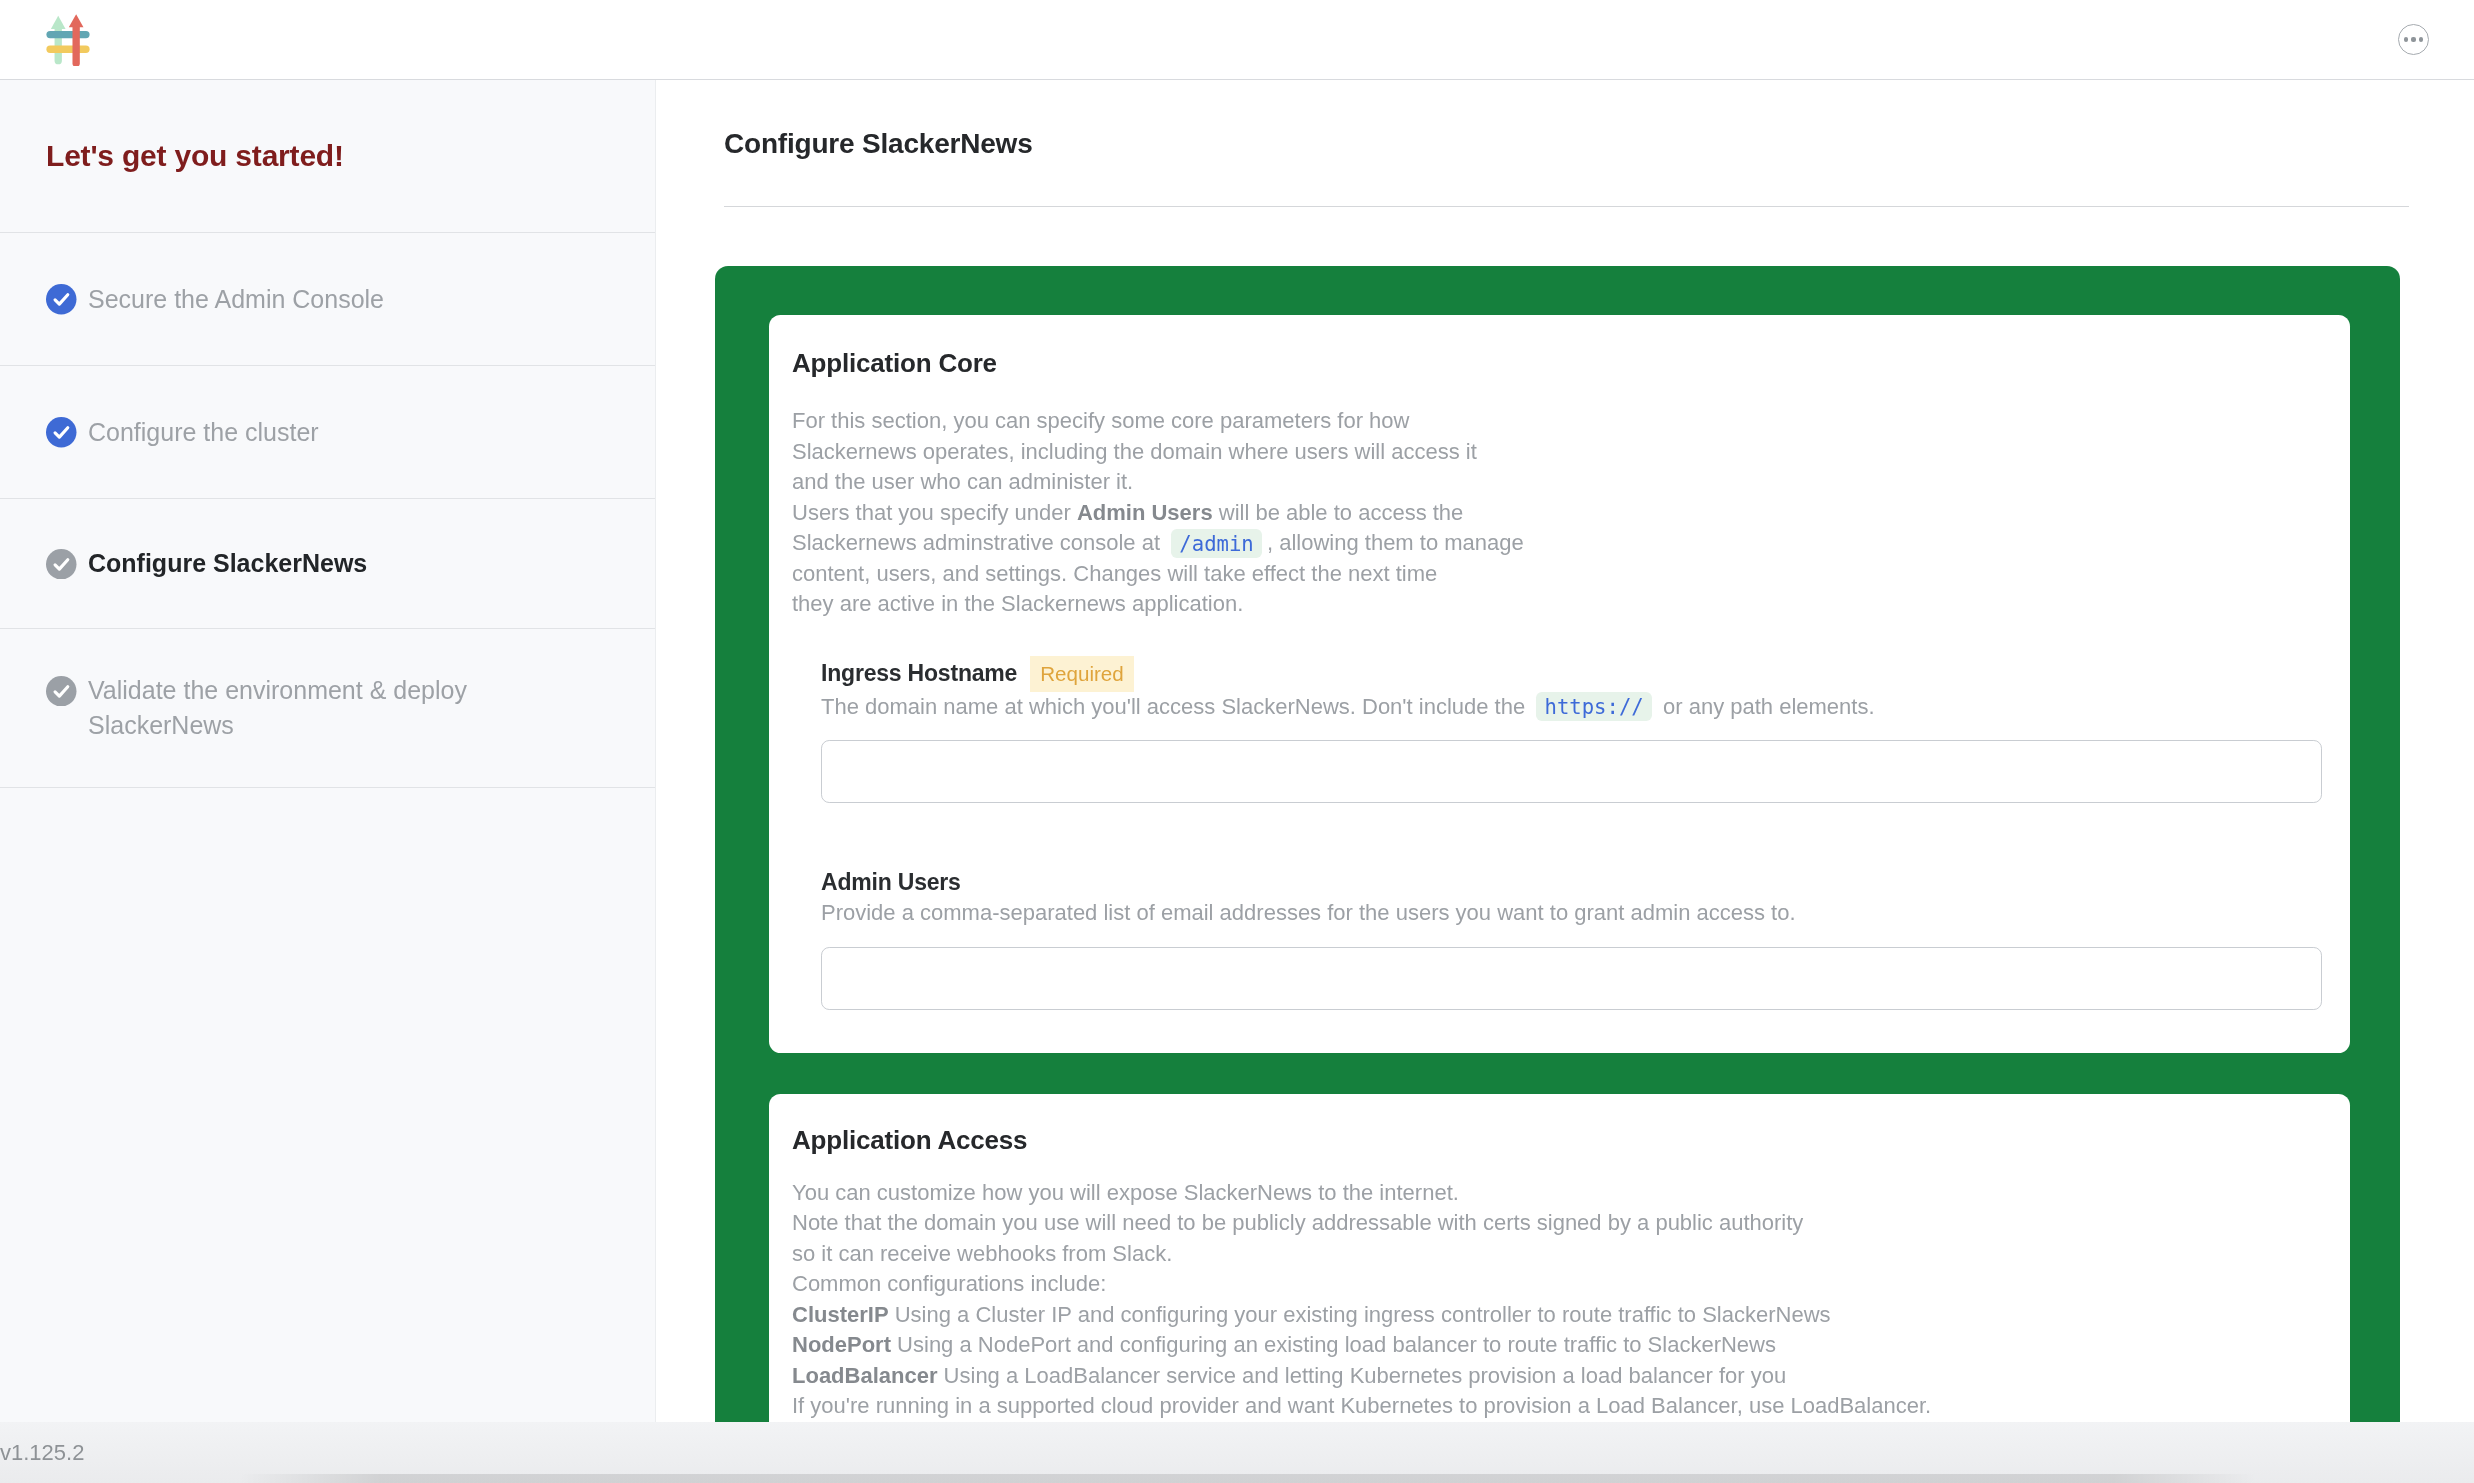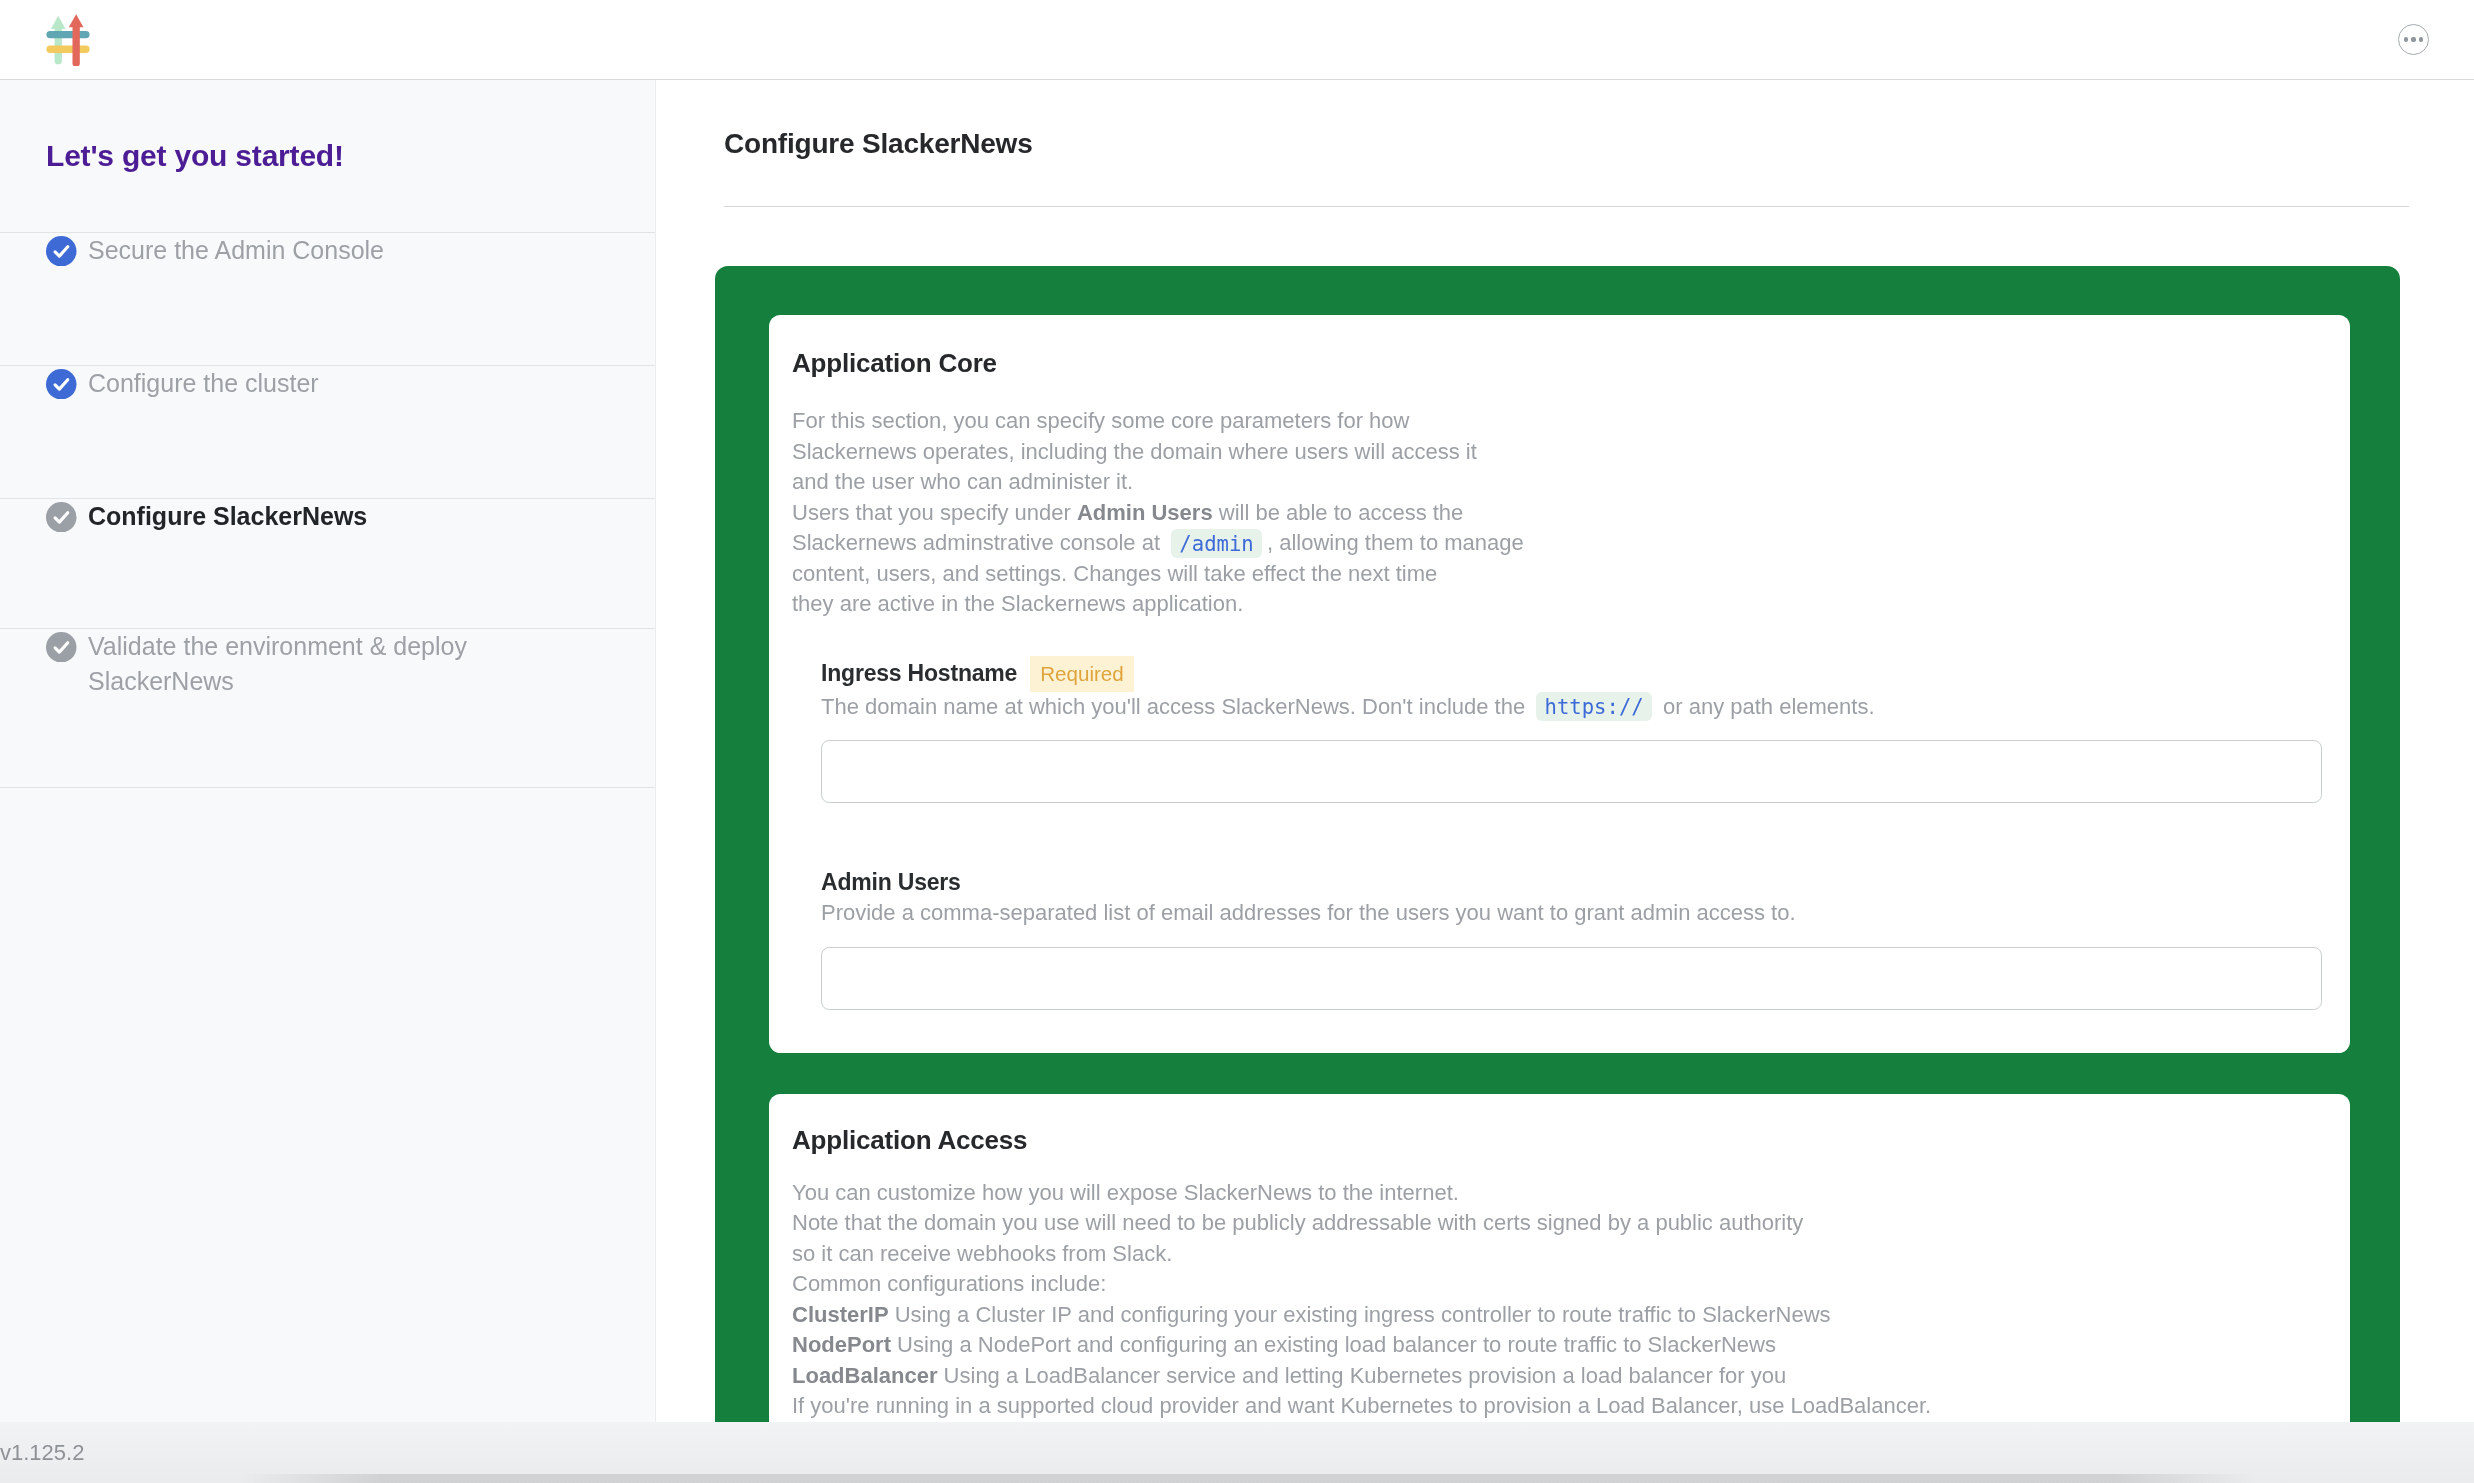--- a/index.html
+++ b/index.html
@@ -14,22 +14,22 @@
   .logo { position:absolute; left:46px; top:13px; width:44px; height:53px; }
   .menu-btn { position:absolute; left:2398px; top:24px; width:31px; height:31px;
     border-radius:50%; border:1.6px solid #a6abb0; background:#fff;
     display:flex; align-items:center; justify-content:center; gap:3.3px; cursor:pointer; }
   .menu-btn .dot { width:4.1px; height:4.1px; border-radius:50%; background:#8f959a; }
 
   
   .sidebar { position:absolute; top:80px; left:0; width:656px; height:1342px;
     background:#f8f9fb; border-right:1.6px solid #ebedef; z-index:10; }
   .sb-heading { height:152px; display:flex; align-items:center; padding-left:46px;
-    font-size:30px; font-weight:700; color:#4c1d95; letter-spacing:-0.2px; }
-  .step { display:flex; border-top:1.6px solid #e1e3e6;
+    font-size:30px; font-weight:700; color:#7f1d1d; letter-spacing:-0.2px; }
+  .step { display:flex; align-items:center; border-top:1.6px solid #e1e3e6;
     padding-left:46px; cursor:pointer; }
   .step:nth-of-type(2) { height:133px; }
   .step:nth-of-type(3) { height:133px; }
   .step:nth-of-type(4) { height:130px; }
   .step:nth-of-type(5) { height:160px; border-bottom:1.6px solid #e1e3e6; }
   .step-inner { display:flex; align-items:flex-start; }
   .check { width:30.5px; height:30.5px; flex:0 0 30.5px; margin-right:11.5px; margin-top:2.5px; }
   .step-label { font-size:25px; line-height:35px; color:#9da1a6; max-width:436px; }
   .step.s-current .step-label { color:#222528; font-weight:700; }
 

